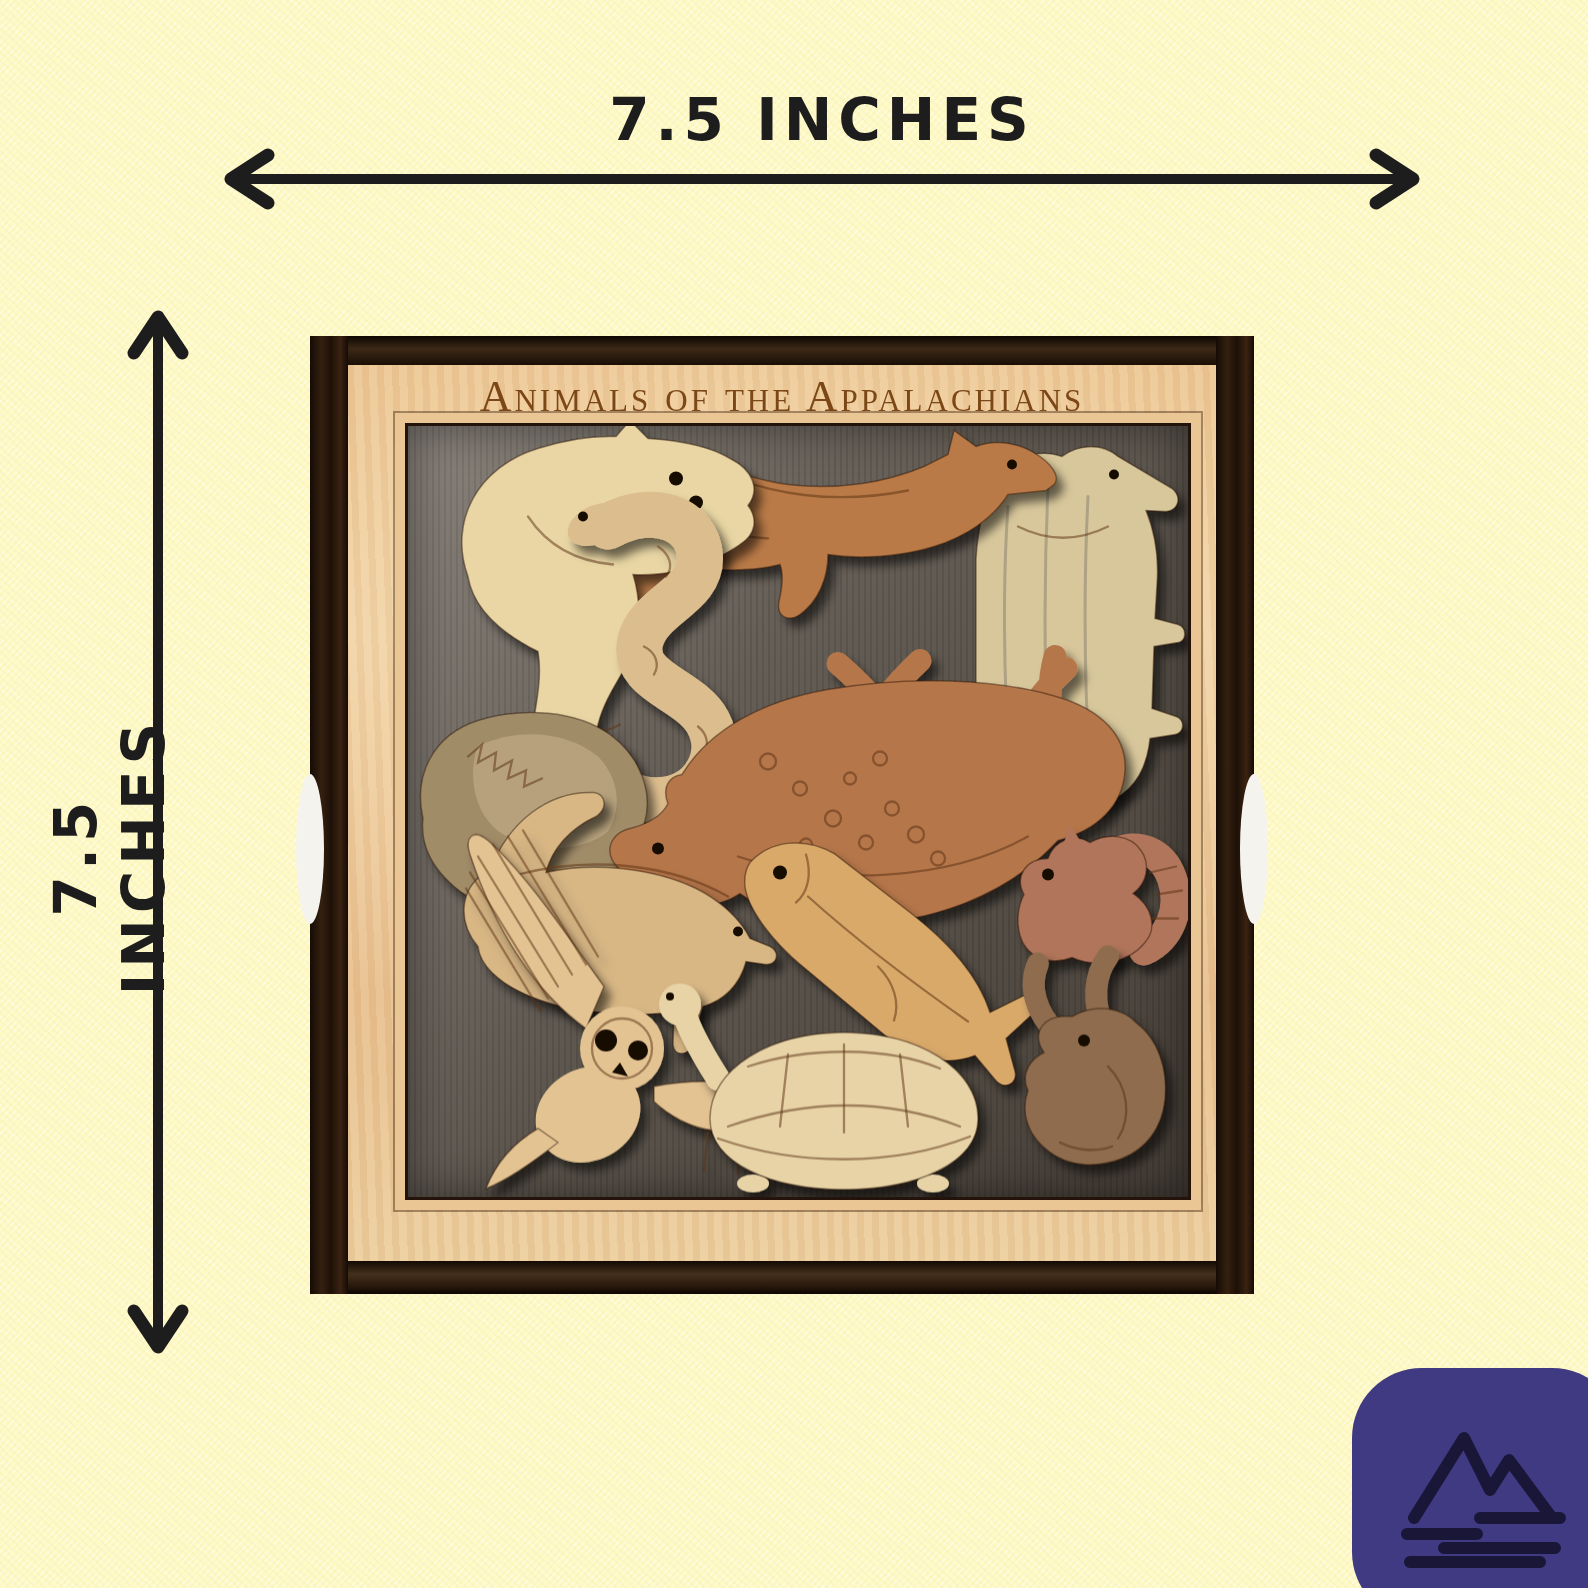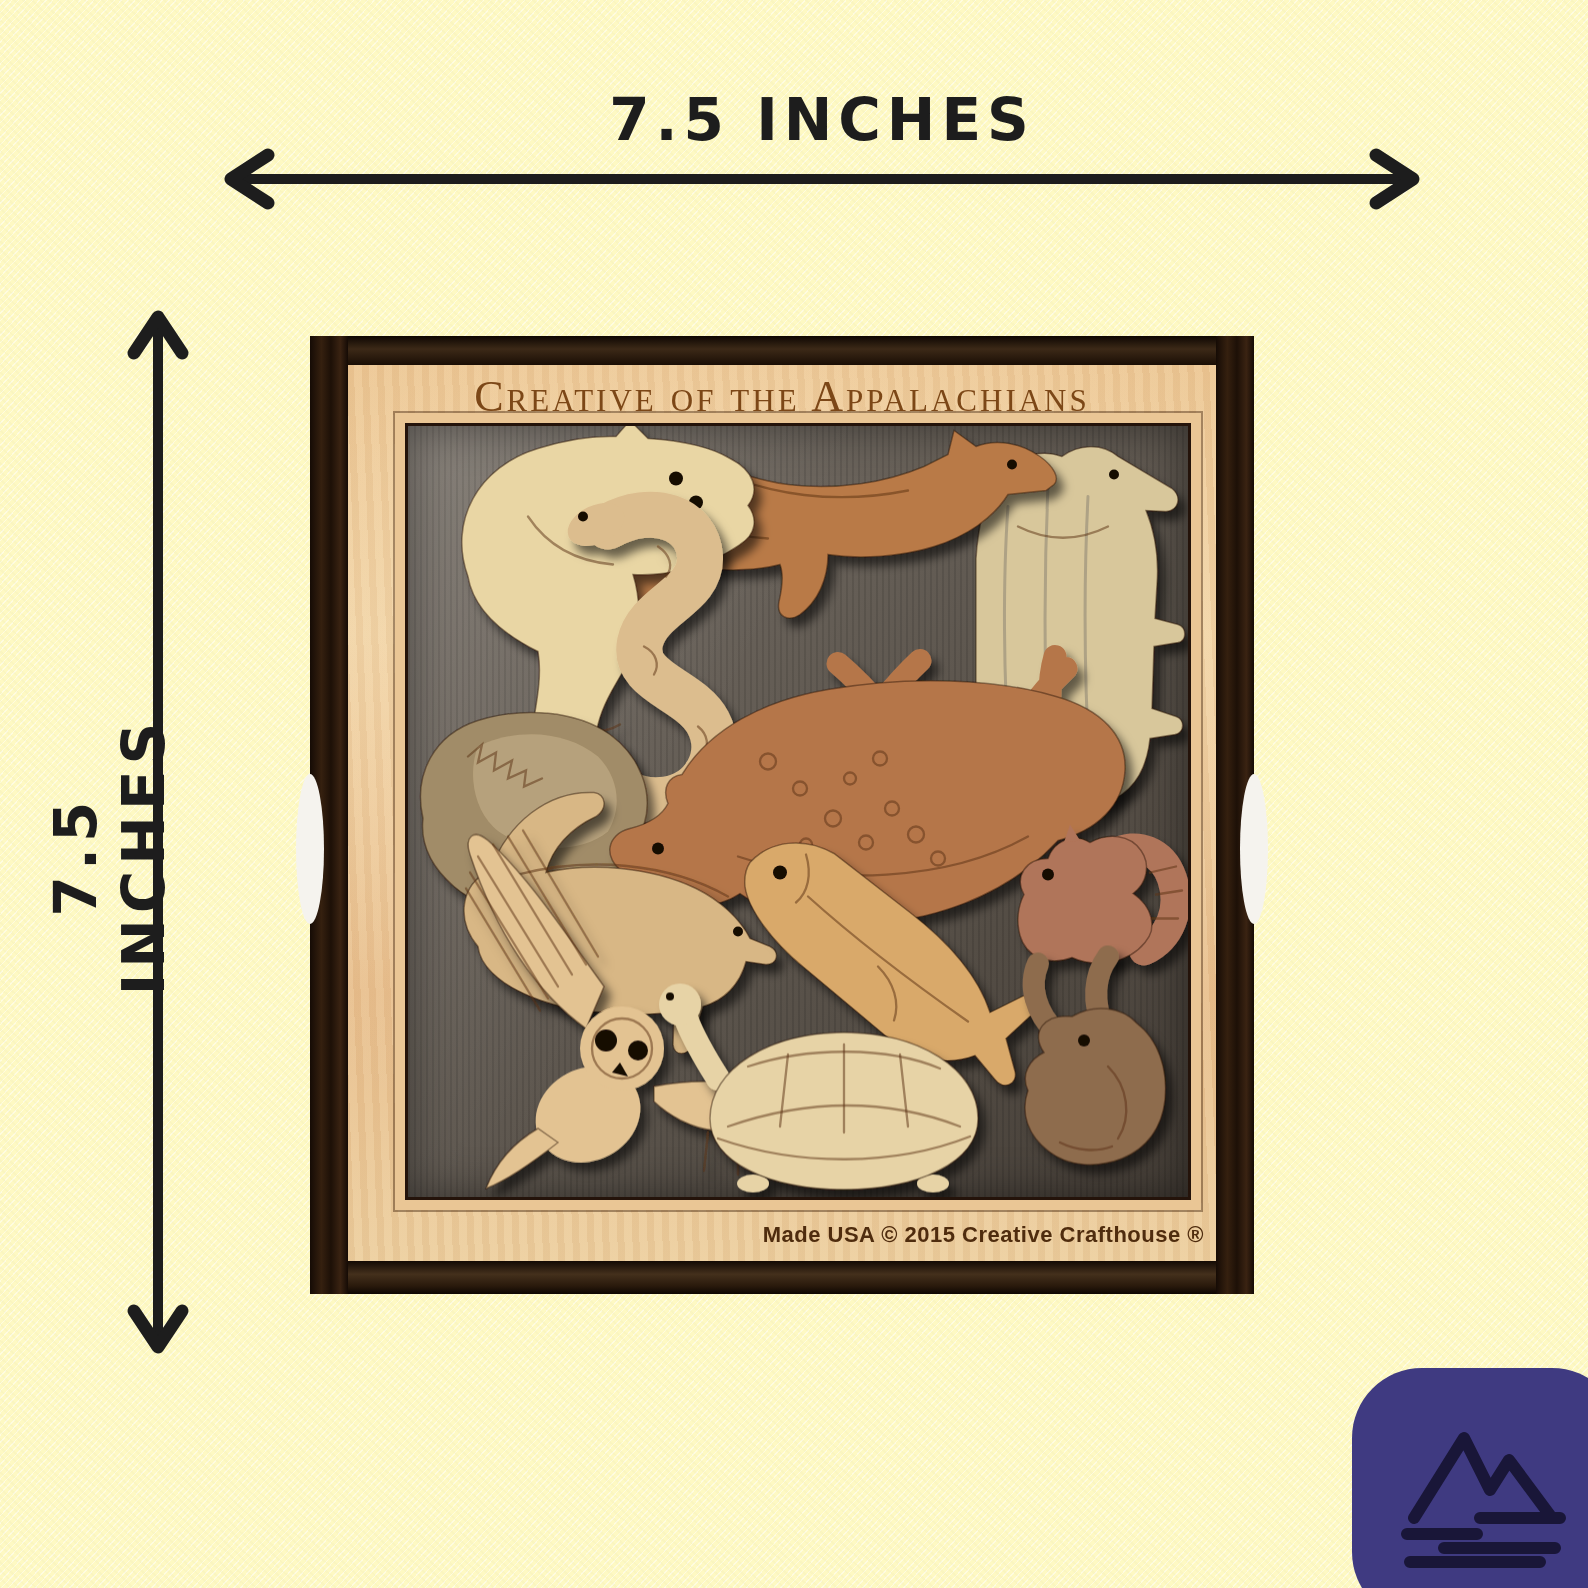--- a/index.html
+++ b/index.html
@@ -77,21 +77,21 @@
 
   <div class="puzzle">
     <div class="rail rail-top"></div>
     <div class="rail rail-bottom"></div>
     <div class="rail rail-left"></div>
     <div class="rail rail-right"></div>
     <div class="face"></div>
     <div class="notch notch-left"></div>
     <div class="notch notch-right"></div>
 
-    <div class="title">Creative of the Appalachians</div>
+    <div class="title">Animals of the Appalachians</div>
 
     <div class="window">
       <svg class="pieces" viewBox="0 0 780 770">
         <defs>
           <filter id="ps" x="-25%" y="-25%" width="150%" height="150%">
             <feDropShadow dx="7" dy="9" stdDeviation="5" flood-color="#000000" flood-opacity="0.55"></feDropShadow>
           </filter>
         </defs>
 
         <g filter="url(#ps)" fill="#d8c79b">
@@ -204,21 +204,20 @@
         <g filter="url(#ps)" fill="#8e6c4e">
           <path fill="none" stroke-width="22" stroke-linecap="round" d="M648,606 C628,586 620,560 630,537 M696,602 C684,576 686,549 700,530" stroke="#8e6c4e"></path>
           <path class="body" d="M636,626 C622,606 636,587 664,590 C686,577 714,580 729,597 C750,613 760,642 757,673 C754,701 739,722 714,732 C689,742 660,740 641,725 C620,709 612,687 620,664 C612,647 623,632 636,626 Z"></path>
           <circle class="eye" cx="676" cy="614" r="6"></circle>
           <path class="detail" d="M652,716 C668,724 688,726 704,720"></path>
           <path class="detail" d="M700,640 C720,660 724,690 710,712"></path>
         </g>
       </svg>
     </div>
 
-    <div class="footer">Made USA  © 2015 Creative Crafthouse ®</div>
   </div>
 
   <svg class="logo" viewBox="0 0 270 254">
     <rect x="0" y="0" width="270" height="254" rx="70" fill="#3f3a81"></rect>
     <path fill="none" stroke-width="12" stroke-linecap="round" stroke-linejoin="round" d="M62,150 L112,70 L138,122 L157,92 L200,150" stroke="#191638"></path>
     <path fill="none" stroke-width="12" stroke-linecap="round" d="M128,150 H208 M55,166 H125 M92,180 H203 M58,194 H188" stroke="#191638"></path>
   </svg>
 
 </div>
 

